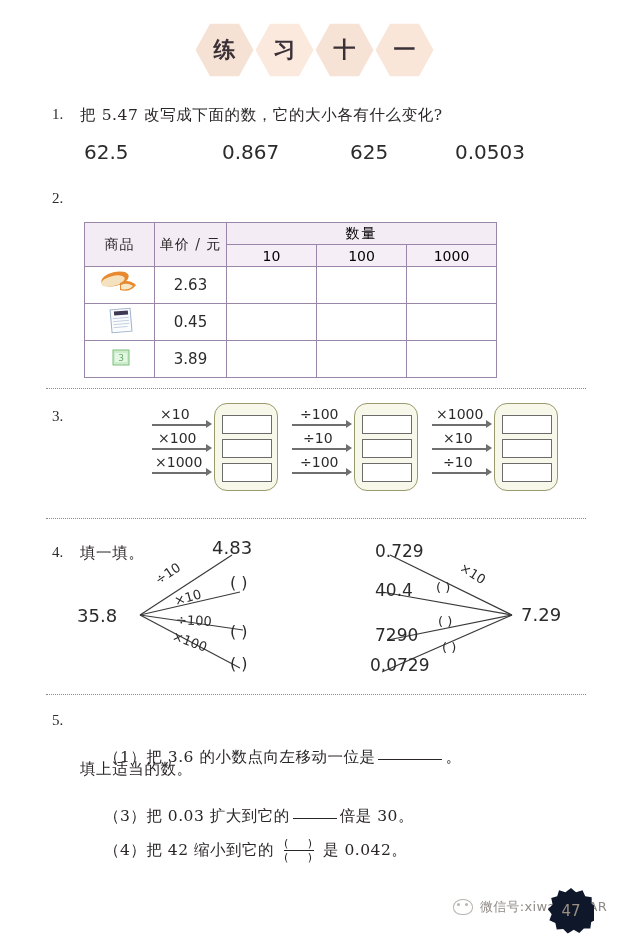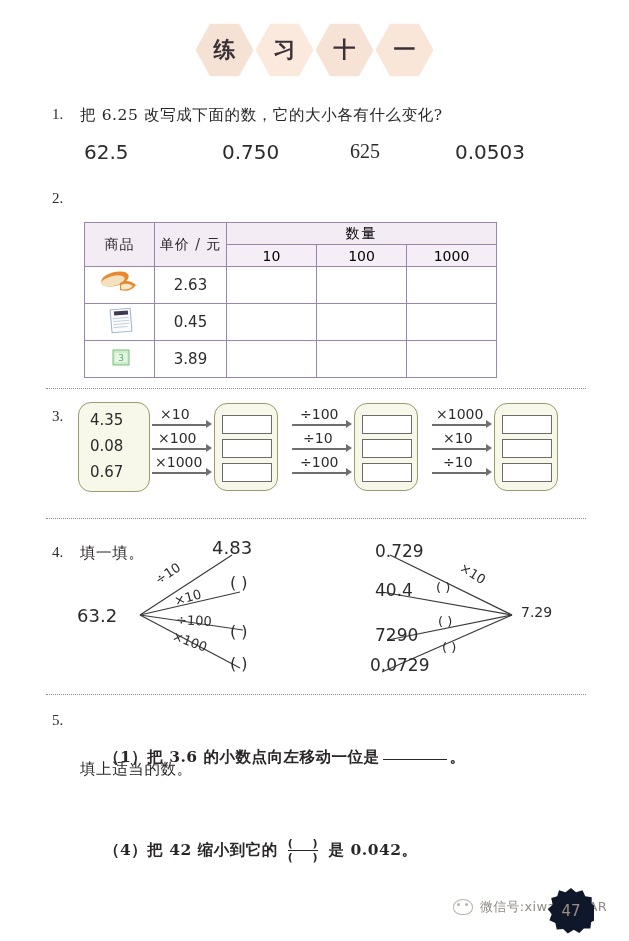--- a/index.html
+++ b/index.html
@@ -113,21 +113,21 @@
   .fan-label {
     position: absolute;
     font-family: "DejaVu Sans", sans-serif; font-size: 13px; color: #2b2b2b;
     white-space: nowrap;
   }
 
   
   .q5-item {
     position: absolute;
     font-family: "DejaVu Serif", serif; font-size: 15.5px; color: #2a2628;
-    letter-spacing: .5px; white-space: nowrap; font-weight: bold;
+    letter-spacing: .5px; white-space: nowrap;
   }
   .blank-line {
     display: inline-block; width: 64px;
     border-bottom: 1.4px solid #2a2628; height: 1px;
     vertical-align: 2px; margin: 0 3px;
   }
   .blank-short {
     display: inline-block; width: 44px;
     border-bottom: 1.4px solid #2a2628; height: 1px;
     vertical-align: 2px; margin: 0 3px;
@@ -186,24 +186,24 @@
       </div>
     <div class="hex hex-3">
         <span>十</span>
       </div>
     <div class="hex hex-4">
         <span>一</span>
       </div>
   </div>
 
   <div class="q-num" style="left:52px; top:106px;">1.</div>
-  <div class="q-text" style="left:80px; top:105px;">把 6.25 改写成下面的数，它的大小各有什么变化?</div>
+  <div class="q-text" style="left:80px; top:105px;">把 5.47 改写成下面的数，它的大小各有什么变化?</div>
   <div class="num" style="left:84px; top:140px;">62.5</div>
-  <div class="num" style="left:222px; top:140px;">0.750</div>
-  <div class="num" style="left:350px; top:140px;font-family:Liberation Serif, serif;">625</div>
+  <div class="num" style="left:222px; top:140px;">0.867</div>
+  <div class="num" style="left:350px; top:140px;">625</div>
   <div class="num" style="left:455px; top:140px;">0.0503</div>
 
   <div class="q-num" style="left:52px; top:190px;">2.</div>
 
   <table class="tbl">
     <tbody>
         <tr>
       <th class="th-cell" rowspan="2" style="width:70px;">商品</th>
       <th class="th-cell" rowspan="2" style="width:72px;">单价 / 元</th>
       <th class="th-qty" colspan="3">数量</th>
@@ -264,25 +264,20 @@
       <td class="td-blank"></td>
       <td class="td-blank"></td>
     </tr>
   </tbody>
     </table>
 
   <div class="divider" style="top:388px;"></div>
 
   <div class="q-num" style="left:52px; top:408px;">3.</div>
 
-  <div class="rbox rbox-src">
-    <div class="num" style="left:11px; top:8px; font-size:15px;">4.35</div>
-    <div class="num" style="left:11px; top:34px; font-size:15px;">0.08</div>
-    <div class="num" style="left:11px; top:60px; font-size:15px;">0.67</div>
-  </div>
 
   <div class="arrow-line" style="left:152px; top:424px; width:56px;"></div>
   <div class="arrow-head" style="left:206px; top:420px;"></div>
   <div class="op" style="left:160px; top:406px;">×10</div>
 
   <div class="arrow-line" style="left:152px; top:448px; width:56px;"></div>
   <div class="arrow-head" style="left:206px; top:444px;"></div>
   <div class="op" style="left:158px; top:430px;">×100</div>
 
   <div class="arrow-line" style="left:152px; top:472px; width:56px;"></div>
@@ -338,21 +333,21 @@
 
   <svg class="fan" style="left:0; top:530px; width:340px; height:160px;">
     <g stroke="#3a3a3a" stroke-width="1.2" fill="none">
       <line x1="140" y1="85" x2="232" y2="25"></line>
       <line x1="140" y1="85" x2="240" y2="62"></line>
       <line x1="140" y1="85" x2="243" y2="100"></line>
       <line x1="140" y1="85" x2="240" y2="138"></line>
     </g>
   </svg>
 
-  <div class="num" style="left:77px; top:605px; font-size:18px;">63.2</div>
+  <div class="num" style="left:77px; top:605px; font-size:18px;">35.8</div>
   <div class="num" style="left:212px; top:537px; font-size:18px;">4.83</div>
   <div class="num" style="left:230px; top:573px; font-size:16px;">(    )</div>
   <div class="num" style="left:230px; top:622px; font-size:16px;">(    )</div>
   <div class="num" style="left:230px; top:654px; font-size:16px;">(    )</div>
 
   <div class="fan-label" style="left:154px; top:566px; transform:rotate(-34deg);">÷10</div>
   <div class="fan-label" style="left:174px; top:590px; transform:rotate(-16deg);">×10</div>
   <div class="fan-label" style="left:176px; top:613px; transform:rotate(3deg);">÷100</div>
   <div class="fan-label" style="left:172px; top:634px; transform:rotate(20deg);">×100</div>
 
@@ -362,37 +357,40 @@
       <line x1="42" y1="62" x2="172" y2="85"></line>
       <line x1="48" y1="110" x2="172" y2="85"></line>
       <line x1="42" y1="142" x2="172" y2="85"></line>
     </g>
   </svg>
 
   <div class="num" style="left:375px; top:541px; font-size:17px;">0.729</div>
   <div class="num" style="left:375px; top:580px; font-size:17px;">40.4</div>
   <div class="num" style="left:375px; top:625px; font-size:17px;">7290</div>
   <div class="num" style="left:370px; top:655px; font-size:17px;">0.0729</div>
-  <div class="num" style="left:521px; top:604px; font-size:14px;">7.29</div>
+  <div class="num" style="left:521px; top:604px; font-size:18px;">7.29</div>
 
   <div class="fan-label" style="left:459px; top:566px; transform:rotate(32deg);">×10</div>
   <div class="fan-label" style="left:436px; top:580px;">(    )</div>
   <div class="fan-label" style="left:438px; top:614px;">(    )</div>
   <div class="fan-label" style="left:442px; top:640px;">(    )</div>
 
   <div class="divider" style="top:694px;"></div>
 
   <div class="q-num" style="left:52px; top:712px;">5.</div>
   <div class="q-text" style="left:80px; top:711px;margin-top:48px;">填上适当的数。</div>
 
   <div class="q5-item" style="left:104px; top:747px;">
     <span>（1）</span><span>把 3.6 的小数点向左移动一位是</span><span class="blank-line"></span><span>。</span>
   </div>
 
 
+  <div class="q5-item" style="left:104px; top:806px;">
+    <span>（3）</span><span>把 0.03 扩大到它的</span><span class="blank-short"></span><span>倍是 30</span><span>。</span>
+  </div>
 
   <div class="q5-item" style="left:104px; top:838px;">
     <span>（4）</span><span>把 42 缩小到它的</span><span class="frac"><span class="top">(  )</span><span class="bar"></span><span class="bot">(  )</span></span><span>是 0.042</span><span>。</span>
   </div>
 
   <div class="footer">
     <span class="wechat-ico"></span>
     <span class="footer-text">微信号:xiwangSTAR</span>
   </div>
   <div class="page-badge">47</div>

